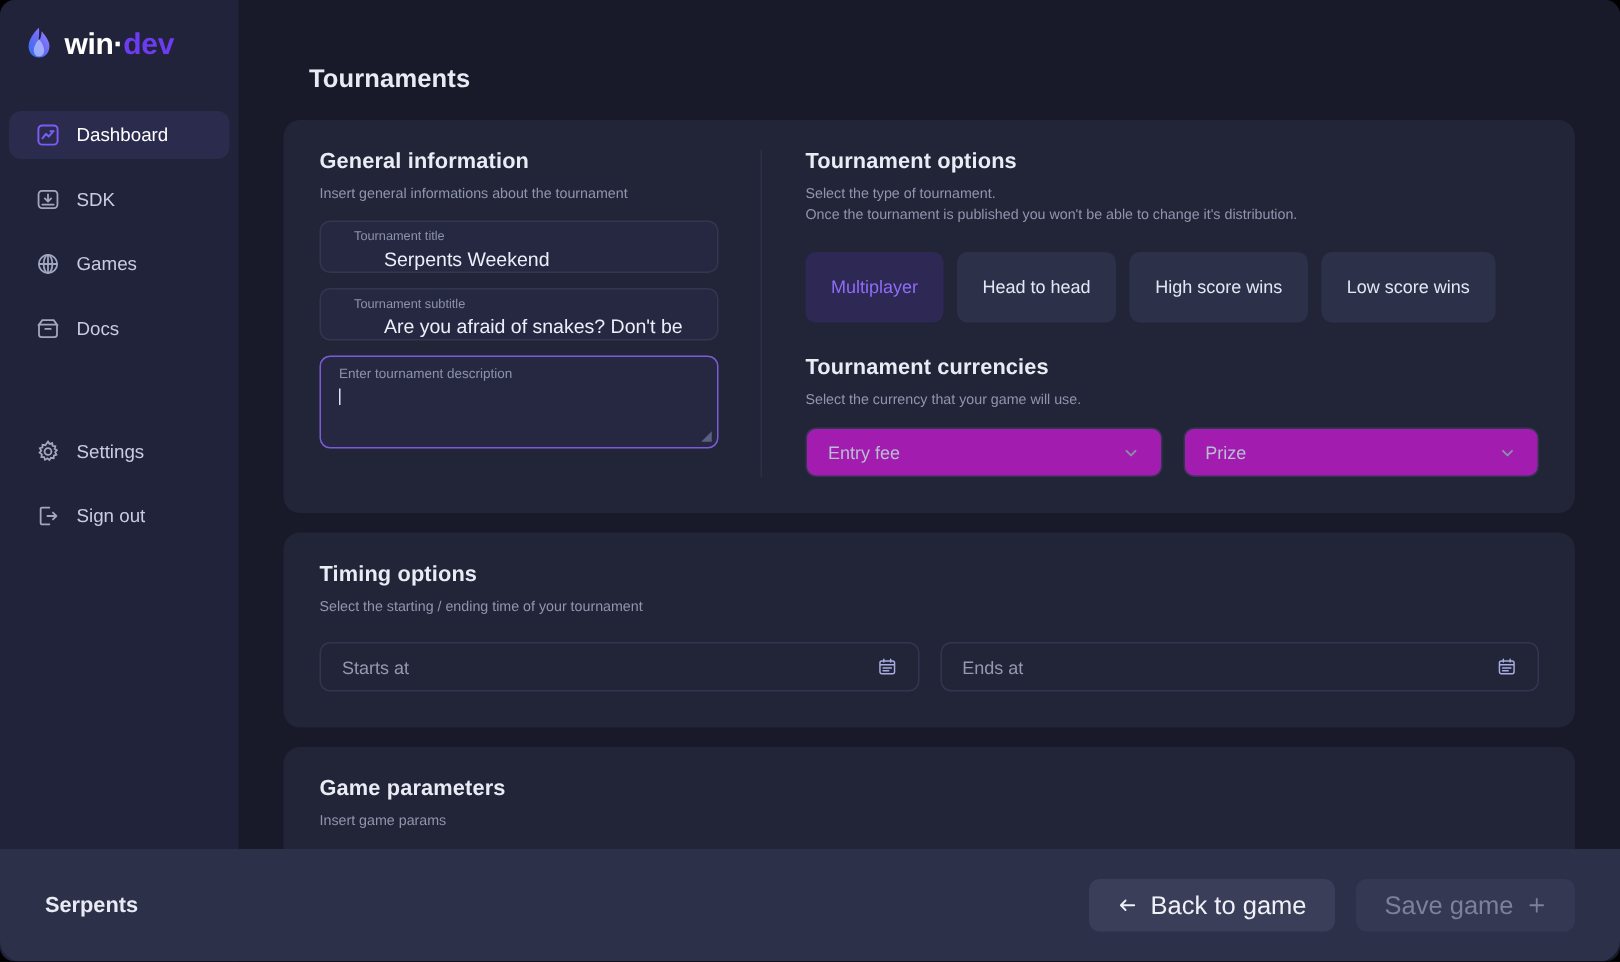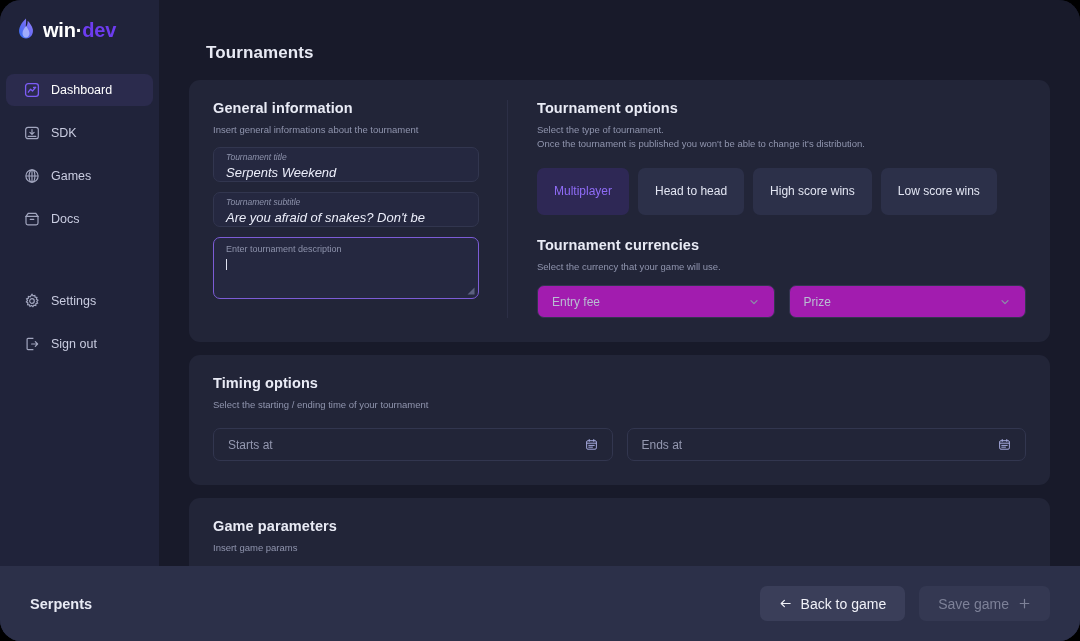--- a/index.html
+++ b/index.html
@@ -6,21 +6,21 @@
   html, body {
     width: 1080px; height: 641px;
     background: #000;
     font-family: "Liberation Sans", sans-serif;
     overflow: hidden;
   }
   #app {
     position: relative;
     width: 1080px; height: 641px;
     background: #181a2a;
-    border-radius: 21px;
+    border-radius: 10px;
     overflow: hidden;
     display: flex;
   }
 
   
   #sidebar {
     width: 159px;
     flex: 0 0 159px;
     background: #20233a;
     display: flex;
@@ -121,37 +121,37 @@
     margin-top: 7px;
     line-height: 1.45;
   }
 
   
   .field {
     background: #252840;
     border: 1px solid #32364f;
     border-radius: 7px;
     height: 35px;
-    padding: 5px 12px 0 12px;
+    padding: 5px 12px 0 22px;
     margin-top: 10px;
     position: relative;
-    font-style: italic;
   }
   .field-label {
     color: #8d92ab;
     font-size: 8.5px;
     line-height: 1;
     display: block;
   }
   .field-value {
     color: #eceefa;
     font-size: 13px;
     line-height: 1;
     margin-top: 5px;
     display: block;
+    margin-left: 20px;
   }
   .textarea {
     background: #252840;
     border: 1px solid #7c5cd6;
     border-radius: 7px;
     height: 62px;
     padding: 7px 12px;
     margin-top: 10px;
     position: relative;
   }
@@ -250,21 +250,21 @@
     font-weight: bold;
   }
   .footer-actions { margin-left: auto; display: flex; gap: 14px; }
   .btn {
     height: 35px;
     border-radius: 7px;
     display: flex;
     align-items: center;
     gap: 9px;
     padding: 0 19px;
-    font-size: 14px;
+    font-size: 17px;
     cursor: pointer;
     white-space: nowrap;
   }
   .btn-back { background: #3a3e59; color: #f0f1f8; }
   .btn-save { background: #343852; color: #7d8198; cursor: default; }
   .btn-ico { width: 13px; height: 13px; flex: 0 0 13px; }
 </style>
 </head>
 <body>
 

